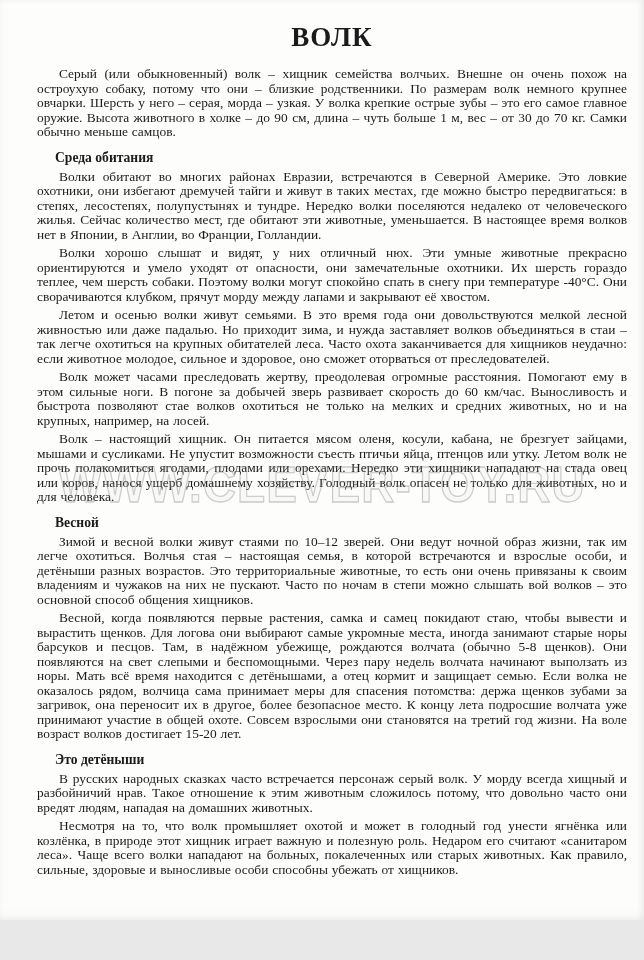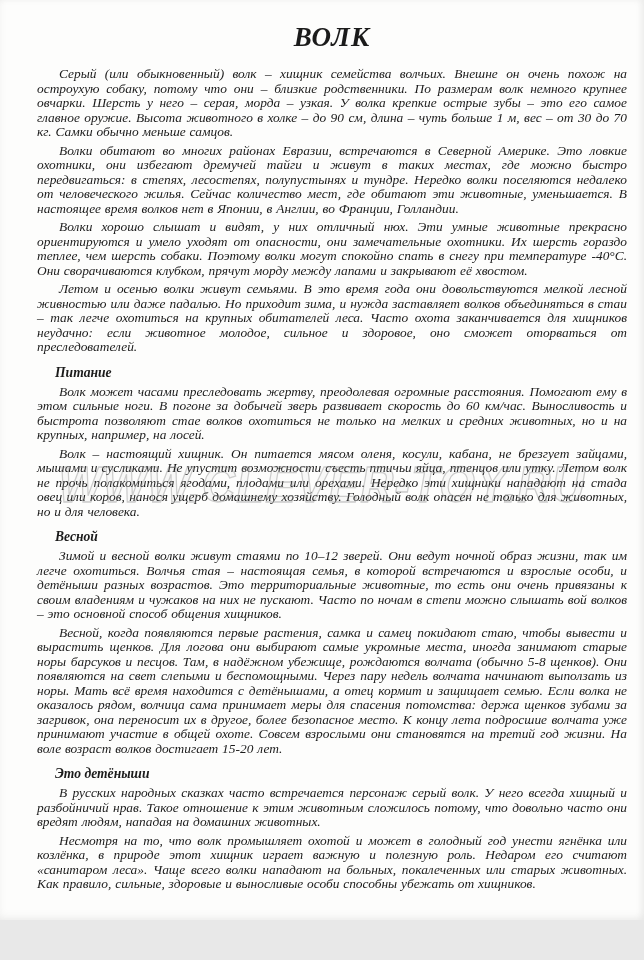--- a/index.html
+++ b/index.html
@@ -6,21 +6,20 @@
   .page {
     position: relative;
     width: 644px;
     height: 920px;
     margin: 0 auto;
     background: #fdfdfc;
     overflow: hidden;
     font-family: "Liberation Serif", "DejaVu Serif", serif;
     color: #1b1b1b;
     box-shadow: inset -3px 0 6px rgba(0,0,0,0.05), inset 0 -4px 8px rgba(0,0,0,0.04);
-    font-style: italic;
   }
   .content {
     position: relative;
     z-index: 1;
     padding: 14px 13px 0 33px;
   }
   h1.doc-title {
     text-align: center;
     font-size: 27px;
     font-weight: bold;
@@ -65,42 +64,42 @@
 <div class="page">
   <div class="content">
 
     <h1 class="doc-title">ВОЛК</h1>
 
     <section>
       <p class="body-par">Серый (или обыкновенный) волк – хищник семейства волчьих. Внешне он очень похож на остроухую собаку, потому что они – близкие родственники. По размерам волк немного крупнее овчарки. Шерсть у него – серая, морда – узкая. У волка крепкие острые зубы – это его самое главное оружие. Высота животного в холке – до 90 см, длина – чуть больше 1 м, вес – от 30 до 70 кг. Самки обычно меньше самцов.</p>
     </section>
 
     <section>
+      <h2 class="sec-heading">Среда обитания</h2>
       <p class="body-par">Волки обитают во многих районах Евразии, встречаются в Северной Америке. Это ловкие охотники, они избегают дремучей тайги и живут в таких местах, где можно быстро передвигаться: в степях, лесостепях, полупустынях и тундре. Нередко волки поселяются недалеко от человеческого жилья. Сейчас количество мест, где обитают эти животные, уменьшается. В настоящее время волков нет в Японии, в Англии, во Франции, Голландии.</p>
     </section>
 
     <section>
       <p class="body-par">Волки хорошо слышат и видят, у них отличный нюх. Эти умные животные прекрасно ориентируются и умело уходят от опасности, они замечательные охотники. Их шерсть гораздо теплее, чем шерсть собаки. Поэтому волки могут спокойно спать в снегу при температуре -40°С. Они сворачиваются клубком, прячут морду между лапами и закрывают её хвостом.</p>
       <p class="body-par">Летом и осенью волки живут семьями. В это время года они довольствуются мелкой лесной живностью или даже падалью. Но приходит зима, и нужда заставляет волков объединяться в стаи – так легче охотиться на крупных обитателей леса. Часто охота заканчивается для хищников неудачно: если животное молодое, сильное и здоровое, оно сможет оторваться от преследователей.</p>
     </section>
 
     <section>
-      <h2 class="sec-heading">Питание</h2>
       <p class="body-par">Волк может часами преследовать жертву, преодолевая огромные расстояния. Помогают ему в этом сильные ноги. В погоне за добычей зверь развивает скорость до 60 км/час. Выносливость и быстрота позволяют стае волков охотиться не только на мелких и средних животных, но и на крупных, например, на лосей.</p>
       <p class="body-par">Волк – настоящий хищник. Он питается мясом оленя, косули, кабана, не брезгует зайцами, мышами и сусликами. Не упустит возможности съесть птичьи яйца, птенцов или утку. Летом волк не прочь полакомиться ягодами, плодами или орехами. Нередко эти хищники нападают на стада овец или коров, нанося ущерб домашнему хозяйству. Голодный волк опасен не только для животных, но и для человека.</p>
     </section>
 
     <section>
       <h2 class="sec-heading">Весной</h2>
       <p class="body-par">Зимой и весной волки живут стаями по 10–12 зверей. Они ведут ночной образ жизни, так им легче охотиться. Волчья стая – настоящая семья, в которой встречаются и взрослые особи, и детёныши разных возрастов. Это территориальные животные, то есть они очень привязаны к своим владениям и чужаков на них не пускают. Часто по ночам в степи можно слышать вой волков – это основной способ общения хищников.</p>
       <p class="body-par">Весной, когда появляются первые растения, самка и самец покидают стаю, чтобы вывести и вырастить щенков. Для логова они выбирают самые укромные места, иногда занимают старые норы барсуков и песцов. Там, в надёжном убежище, рождаются волчата (обычно 5-8 щенков). Они появляются на свет слепыми и беспомощными. Через пару недель волчата начинают выползать из норы. Мать всё время находится с детёнышами, а отец кормит и защищает семью. Если волка не оказалось рядом, волчица сама принимает меры для спасения потомства: держа щенков зубами за загривок, она переносит их в другое, более безопасное место. К концу лета подросшие волчата уже принимают участие в общей охоте. Совсем взрослыми они становятся на третий год жизни. На воле возраст волков достигает 15-20 лет.</p>
     </section>
 
     <section>
       <h2 class="sec-heading">Это детёныши</h2>
-      <p class="body-par">В русских народных сказках часто встречается персонаж серый волк. У него всегда хищный и разбойничий нрав. Такое отношение к этим животным сложилось потому, что довольно часто они вредят людям, нападая на домашних животных.</p>
+      <p class="body-par">В русских народных сказках часто встречается персонаж серый волк. У морду всегда хищный и разбойничий нрав. Такое отношение к этим животным сложилось потому, что довольно часто они вредят людям, нападая на домашних животных.</p>
       <p class="body-par">Несмотря на то, что волк промышляет охотой и может в голодный год унести ягнёнка или козлёнка, в природе этот хищник играет важную и полезную роль. Недаром его считают «санитаром леса». Чаще всего волки нападают на больных, покалеченных или старых животных. Как правило, сильные, здоровые и выносливые особи способны убежать от хищников.</p>
     </section>
 
   </div>
 
   <div class="watermark">WWW.CLEVER-TOY.RU</div>
 </div>
 
 </body></html>

